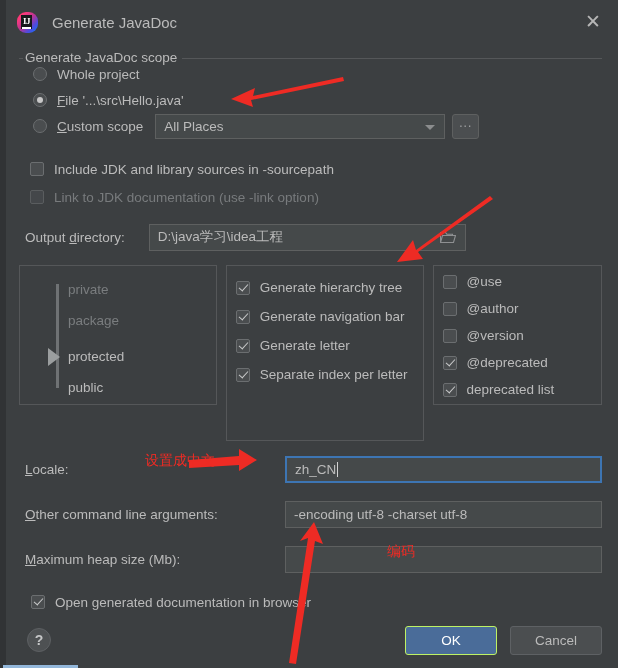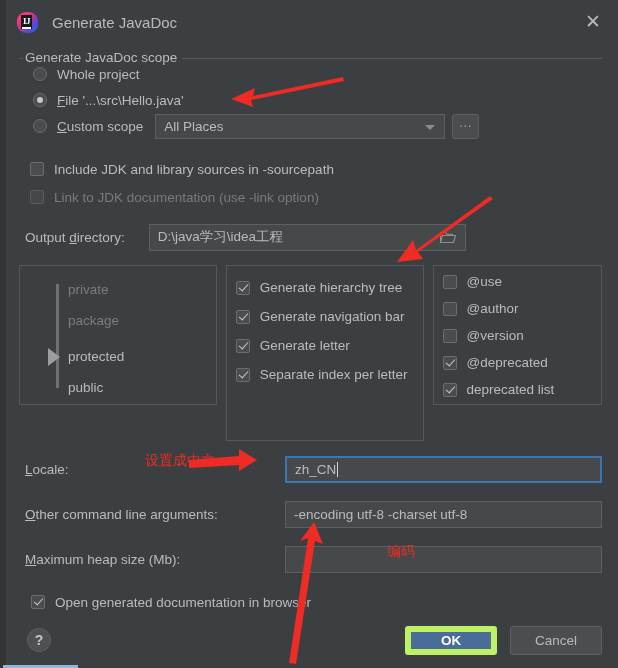--- a/index.html
+++ b/index.html
@@ -301,23 +301,23 @@
   .btn {
     height: 29px; min-width: 92px;
     border-radius: 3px;
     display: flex; align-items: center; justify-content: center;
     font-size: 13.5px;
     box-sizing: border-box;
     margin-left: 13px;
   }
   .btn.primary {
     background: #4a6c99;
-    border: 6px solid #bef264;
+    border: 1px solid #bef264;
     color: #ffffff;
-    font-weight: bold;
+    font-weight: normal;
   }
   .btn.secondary {
     background: #4b4e50;
     border: 1px solid #5e6164;
     color: #bbbbbb;
   }
   
   .anno-layer {
     position: absolute;
     left: 0; top: 0; width: 618px; height: 668px;

